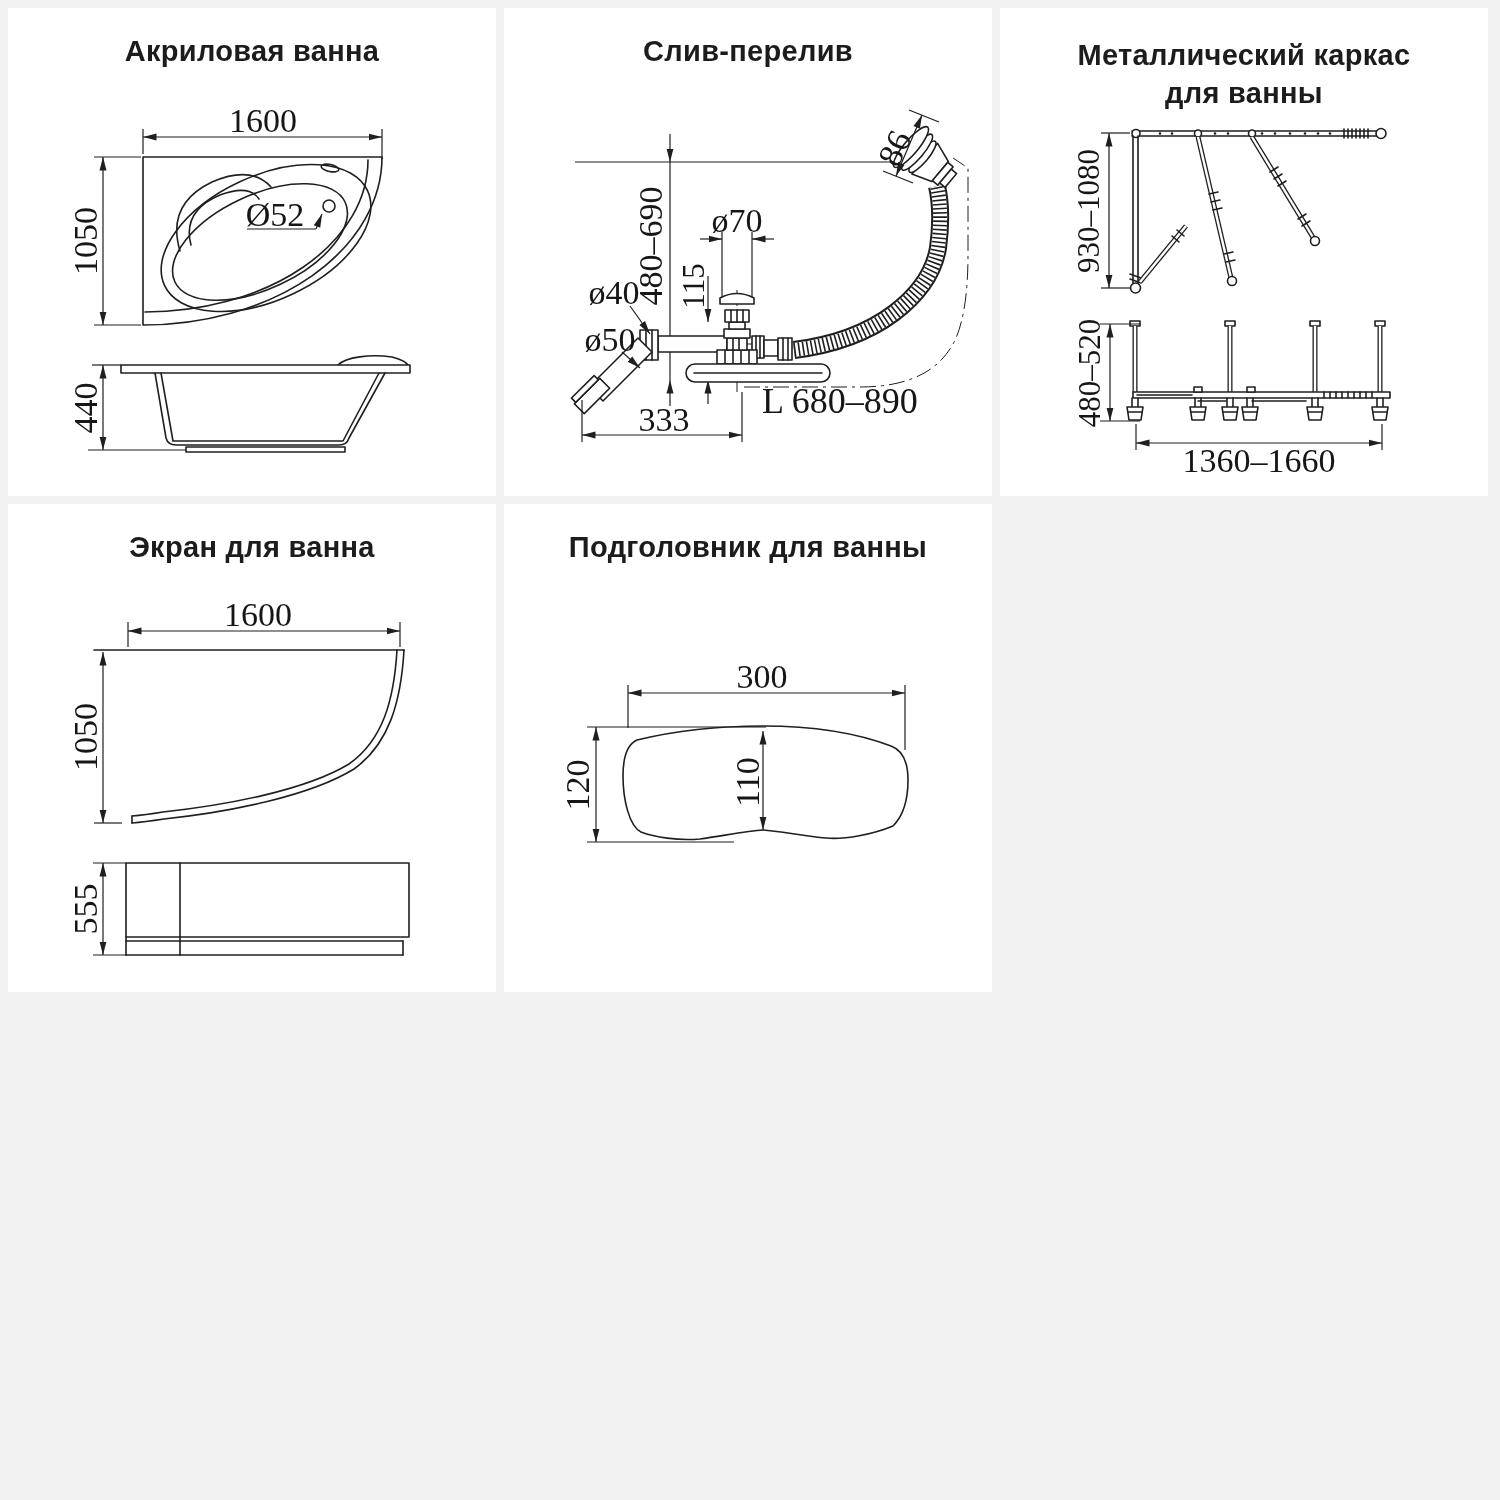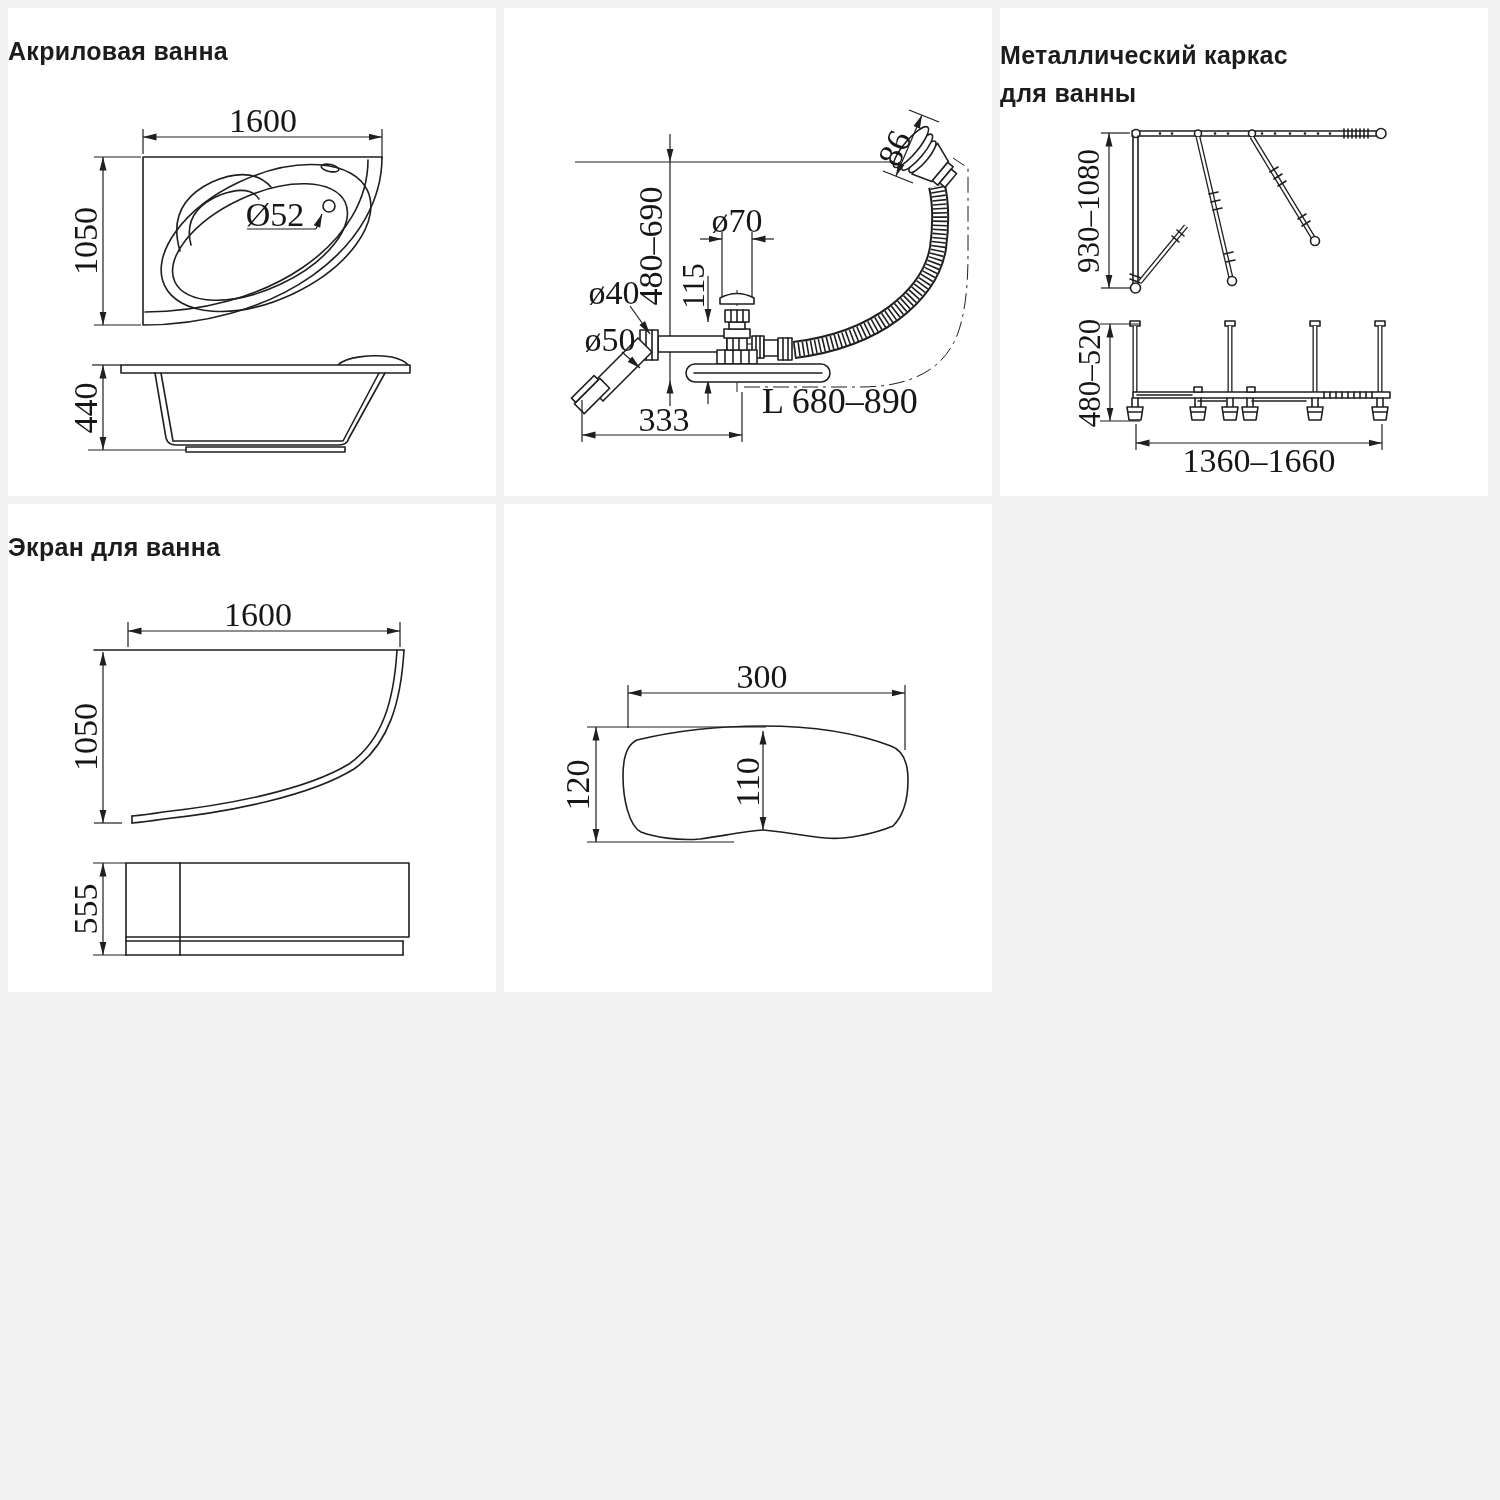--- a/index.html
+++ b/index.html
@@ -17,21 +17,22 @@
     padding:8px;
     width:1480px;
   }
   .panel{
     background:#ffffff;
     position:relative;
   }
   .title{
     position:relative;
     z-index:2;
-    font-size:25px;
+    text-align:center;
+    font-size:29px;
     font-weight:600;
     color:#1c1c1e;
     letter-spacing:.3px;
     line-height:38px;
     margin-top:24px;
   }
   svg.drawing{
     position:absolute;
     left:0;top:0;
     width:488px;height:488px;
@@ -110,20 +111,21 @@
         <rect class="ln" x="178" y="439" width="159" height="5"></rect>
         <line class="dim" x1="84" y1="357" x2="113" y2="357"></line>
         <line class="dim" x1="80" y1="442" x2="178" y2="442"></line>
         <line class="dim" x1="95" y1="357" x2="95" y2="442" marker-start="url(#as)" marker-end="url(#ae)"></line>
         <text class="dimtxt" x="77" y="400" dy="12" text-anchor="middle" transform="rotate(-90 77 400)">440</text>
       </g>
     </svg>
   </div>
 
   <div class="panel">
+    <div class="title">Слив-перелив</div>
     <svg class="drawing" viewBox="0 0 488 488">
       <g>
 
         <line class="dim" x1="71" y1="154" x2="420" y2="154"></line>
 
         <line class="dim" x1="166" y1="126" x2="166" y2="154" marker-end="url(#ae)"></line>
         <line class="dim" x1="166" y1="398" x2="166" y2="372" marker-end="url(#ae)"></line>
         <line class="dim" x1="166" y1="154" x2="166" y2="372"></line>
         <text class="dimtxt" x="146" y="238" dy="12" text-anchor="middle" transform="rotate(-90 146 238)">480–690</text>
 
@@ -399,20 +401,21 @@
 
         <line class="dim" x1="85" y1="359" x2="118" y2="359"></line>
         <line class="dim" x1="85" y1="451" x2="118" y2="451"></line>
         <line class="dim" x1="95" y1="359" x2="95" y2="451" marker-start="url(#as)" marker-end="url(#ae)"></line>
         <text class="dimtxt" x="77" y="405" dy="12" text-anchor="middle" transform="rotate(-90 77 405)">555</text>
       </g>
     </svg>
   </div>
 
   <div class="panel">
+    <div class="title">Подголовник для ванны</div>
     <svg class="drawing" viewBox="0 0 488 488">
       <g>
 
         <line class="dim" x1="124" y1="181" x2="124" y2="224"></line>
         <line class="dim" x1="401" y1="181" x2="401" y2="246"></line>
         <line class="dim" x1="124" y1="189" x2="401" y2="189" marker-start="url(#as)" marker-end="url(#ae)"></line>
         <text class="dimtxt" x="258" y="172" dy="12" text-anchor="middle">300</text>
 
         <line class="dim" x1="83" y1="223" x2="262" y2="223"></line>
         <line class="dim" x1="83" y1="338" x2="230" y2="338"></line>

